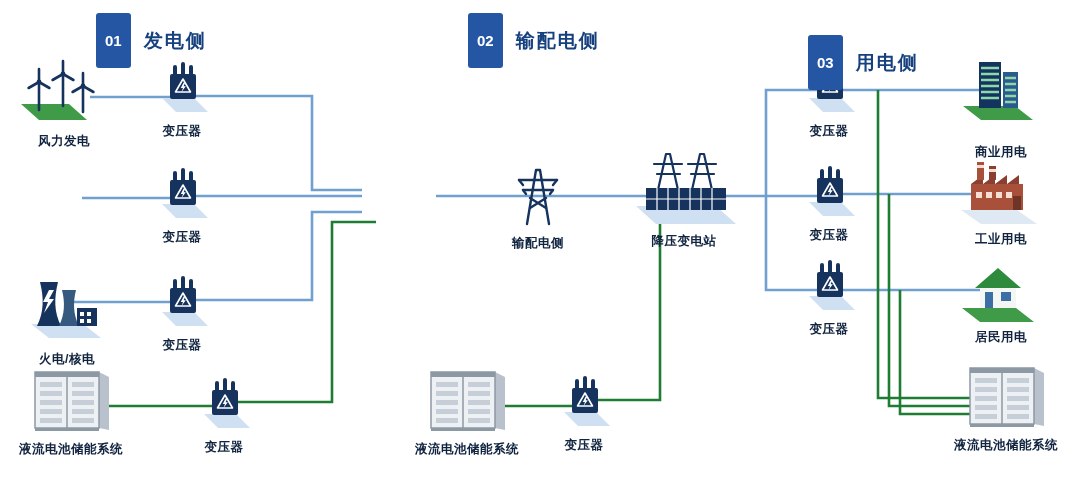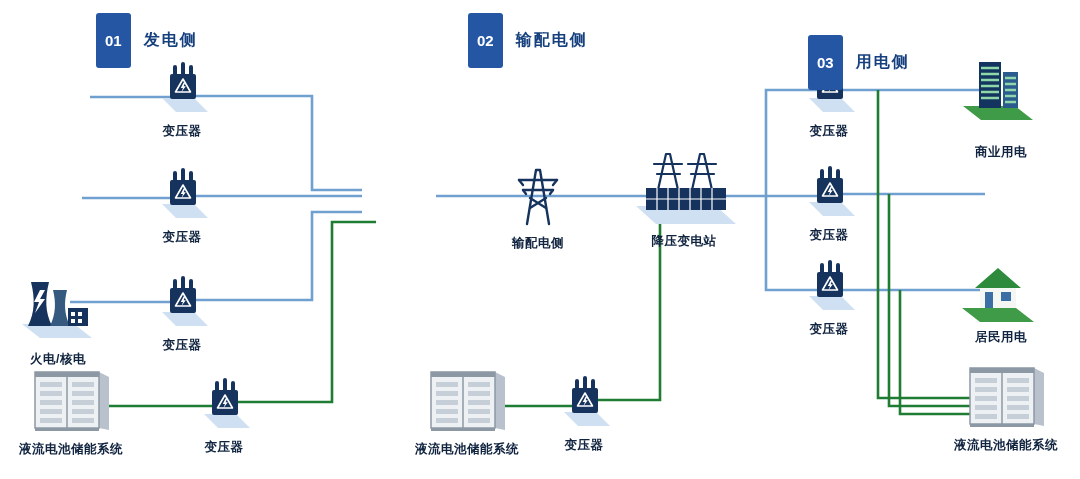--- a/index.html
+++ b/index.html
@@ -9,21 +9,21 @@
   .wires { position:absolute; left:0; top:0; z-index:1; }
   .ln-b { stroke:var(--line-blue,#70a0cf); stroke-width:2.6; fill:none; }
   .ln-g { stroke:var(--line-green,#1e7c33); stroke-width:2.6; fill:none; }
 
   .node { position:absolute; display:flex; flex-direction:column; align-items:center; gap:5px; z-index:2; }
   .node-label { font-size:12.5px; font-weight:bold; color:var(--label-dark,#10233f); white-space:nowrap; letter-spacing:.5px; }
   .icon { display:block; line-height:0; }
 
   .section-header { position:absolute; display:flex; align-items:center; gap:13px; z-index:3; }
   .badge { background:var(--badge-blue,#2456a4); color:#fff; font-weight:bold; font-size:15px; padding:20px 9px; border-radius:3px; line-height:1; }
-  .section-title { font-size:16px; font-weight:bold; color:var(--title-blue,#16407e); letter-spacing:2px; }
+  .section-title { font-size:19px; font-weight:bold; color:var(--title-blue,#16407e); letter-spacing:2px; }
 
   .f-navy { fill:var(--icon-navy,#16335e); }
   .f-plat { fill:var(--platform-blue,#cfe0f2); }
   .f-green { fill:var(--base-green,#3f9b48); }
   .s-navy { stroke:var(--icon-navy,#16335e); }
 </style>
 </head>
 <body>
 
 <svg width="0" height="0" style="position:absolute" aria-hidden="true">
@@ -193,35 +193,41 @@
   </div>
   <div class="section-header" style="left:468px; top:13px;align-items:center;">
     <span class="badge">02</span>
     <span class="section-title">输配电侧</span>
   </div>
   <div class="section-header" style="left:808px; top:13px;margin-top:22px;">
     <span class="badge">03</span>
     <span class="section-title">用电侧</span>
   </div>
 
+  <div class="node" style="left:14px; top:52px; width:100px;">
+    <span class="icon"><svg width="90" height="76">
+          <use href="#sym-wind"></use>
+        </svg></span>
+    <span class="node-label">风力发电</span>
+  </div>
   <div class="node" style="left:148px; top:60px; width:68px;">
     <span class="icon"><svg width="64" height="58">
           <use href="#sym-transformer"></use>
         </svg></span>
     <span class="node-label">变压器</span>
   </div>
 
   <div class="node" style="left:148px; top:166px; width:68px;">
     <span class="icon"><svg width="64" height="58">
           <use href="#sym-transformer"></use>
         </svg></span>
     <span class="node-label">变压器</span>
   </div>
 
-  <div class="node" style="left:12px; top:270px; width:92px;gap:11px;">
+  <div class="node" style="left:21px; top:270px; width:92px;gap:11px;">
     <span class="icon"><svg width="84" height="70">
           <use href="#sym-thermal"></use>
         </svg></span>
     <span class="node-label">火电/核电</span>
   </div>
   <div class="node" style="left:148px; top:274px; width:68px;">
     <span class="icon"><svg width="64" height="58">
           <use href="#sym-transformer"></use>
         </svg></span>
     <span class="node-label">变压器</span>
@@ -278,20 +284,26 @@
         </svg></span>
     <span class="node-label">商业用电</span>
   </div>
 
   <div class="node" style="left:795px; top:164px; width:68px;">
     <span class="icon"><svg width="64" height="58">
           <use href="#sym-transformer"></use>
         </svg></span>
     <span class="node-label">变压器</span>
   </div>
+  <div class="node" style="left:954px; top:156px; width:94px;">
+    <span class="icon"><svg width="92" height="70">
+          <use href="#sym-industrial"></use>
+        </svg></span>
+    <span class="node-label">工业用电</span>
+  </div>
 
   <div class="node" style="left:795px; top:258px; width:68px;">
     <span class="icon"><svg width="64" height="58">
           <use href="#sym-transformer"></use>
         </svg></span>
     <span class="node-label">变压器</span>
   </div>
   <div class="node" style="left:956px; top:260px; width:90px;align-items:center;">
     <span class="icon"><svg width="86" height="64">
           <use href="#sym-house"></use>

